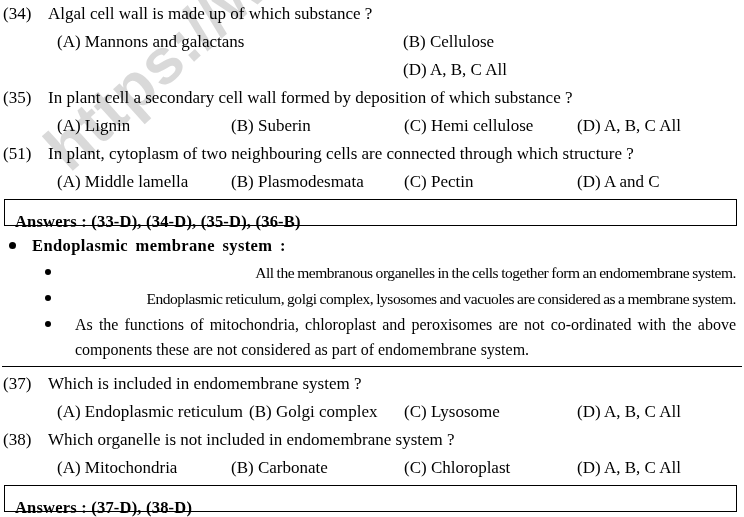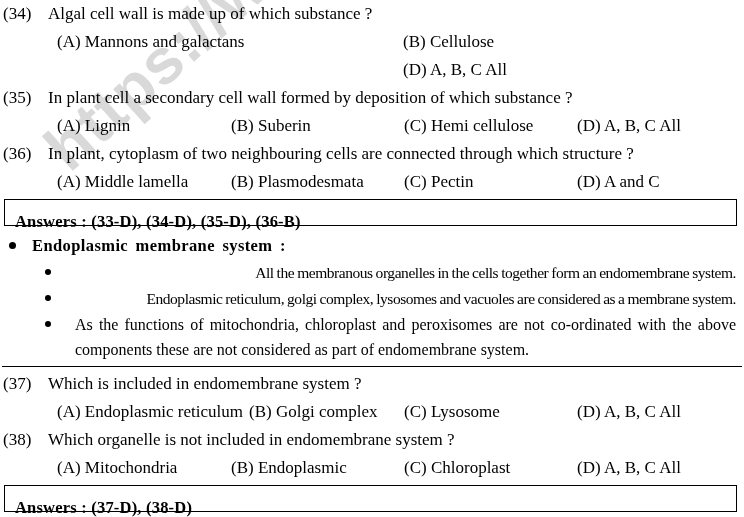--- a/index.html
+++ b/index.html
@@ -215,21 +215,21 @@
         <span>(C) </span>
         <span>Hemi cellulose</span>
       </span>
       <span class="opt" style="left:577px">
         <span>(D) </span>
         <span>A, B, C  All</span>
       </span>
     </div>
 
     <div class="qrow">
-      <span class="qnum">(36)</span>
+      <span class="qnum">(51)</span>
       <span class="qtext">In plant, cytoplasm of two neighbouring cells are connected through which structure ?</span>
     </div>
     <div class="orow">
       <span class="opt" style="left:57px">
         <span>(A) </span>
         <span>Middle lamella</span>
       </span>
       <span class="opt" style="left:231px">
         <span>(B) </span>
         <span>Plasmodesmata</span>
@@ -297,21 +297,21 @@
       <span class="qnum">(38)</span>
       <span class="qtext">Which organelle is not included in endomembrane system ?</span>
     </div>
     <div class="orow">
       <span class="opt" style="left:57px">
         <span>(A) </span>
         <span>Mitochondria</span>
       </span>
       <span class="opt" style="left:231px">
         <span>(B) </span>
-        <span>Endoplasmic</span>
+        <span>Carbonate</span>
       </span>
       <span class="opt" style="left:404px">
         <span>(C) </span>
         <span>Chloroplast</span>
       </span>
       <span class="opt" style="left:577px">
         <span>(D) </span>
         <span>A, B, C  All</span>
       </span>
     </div>

